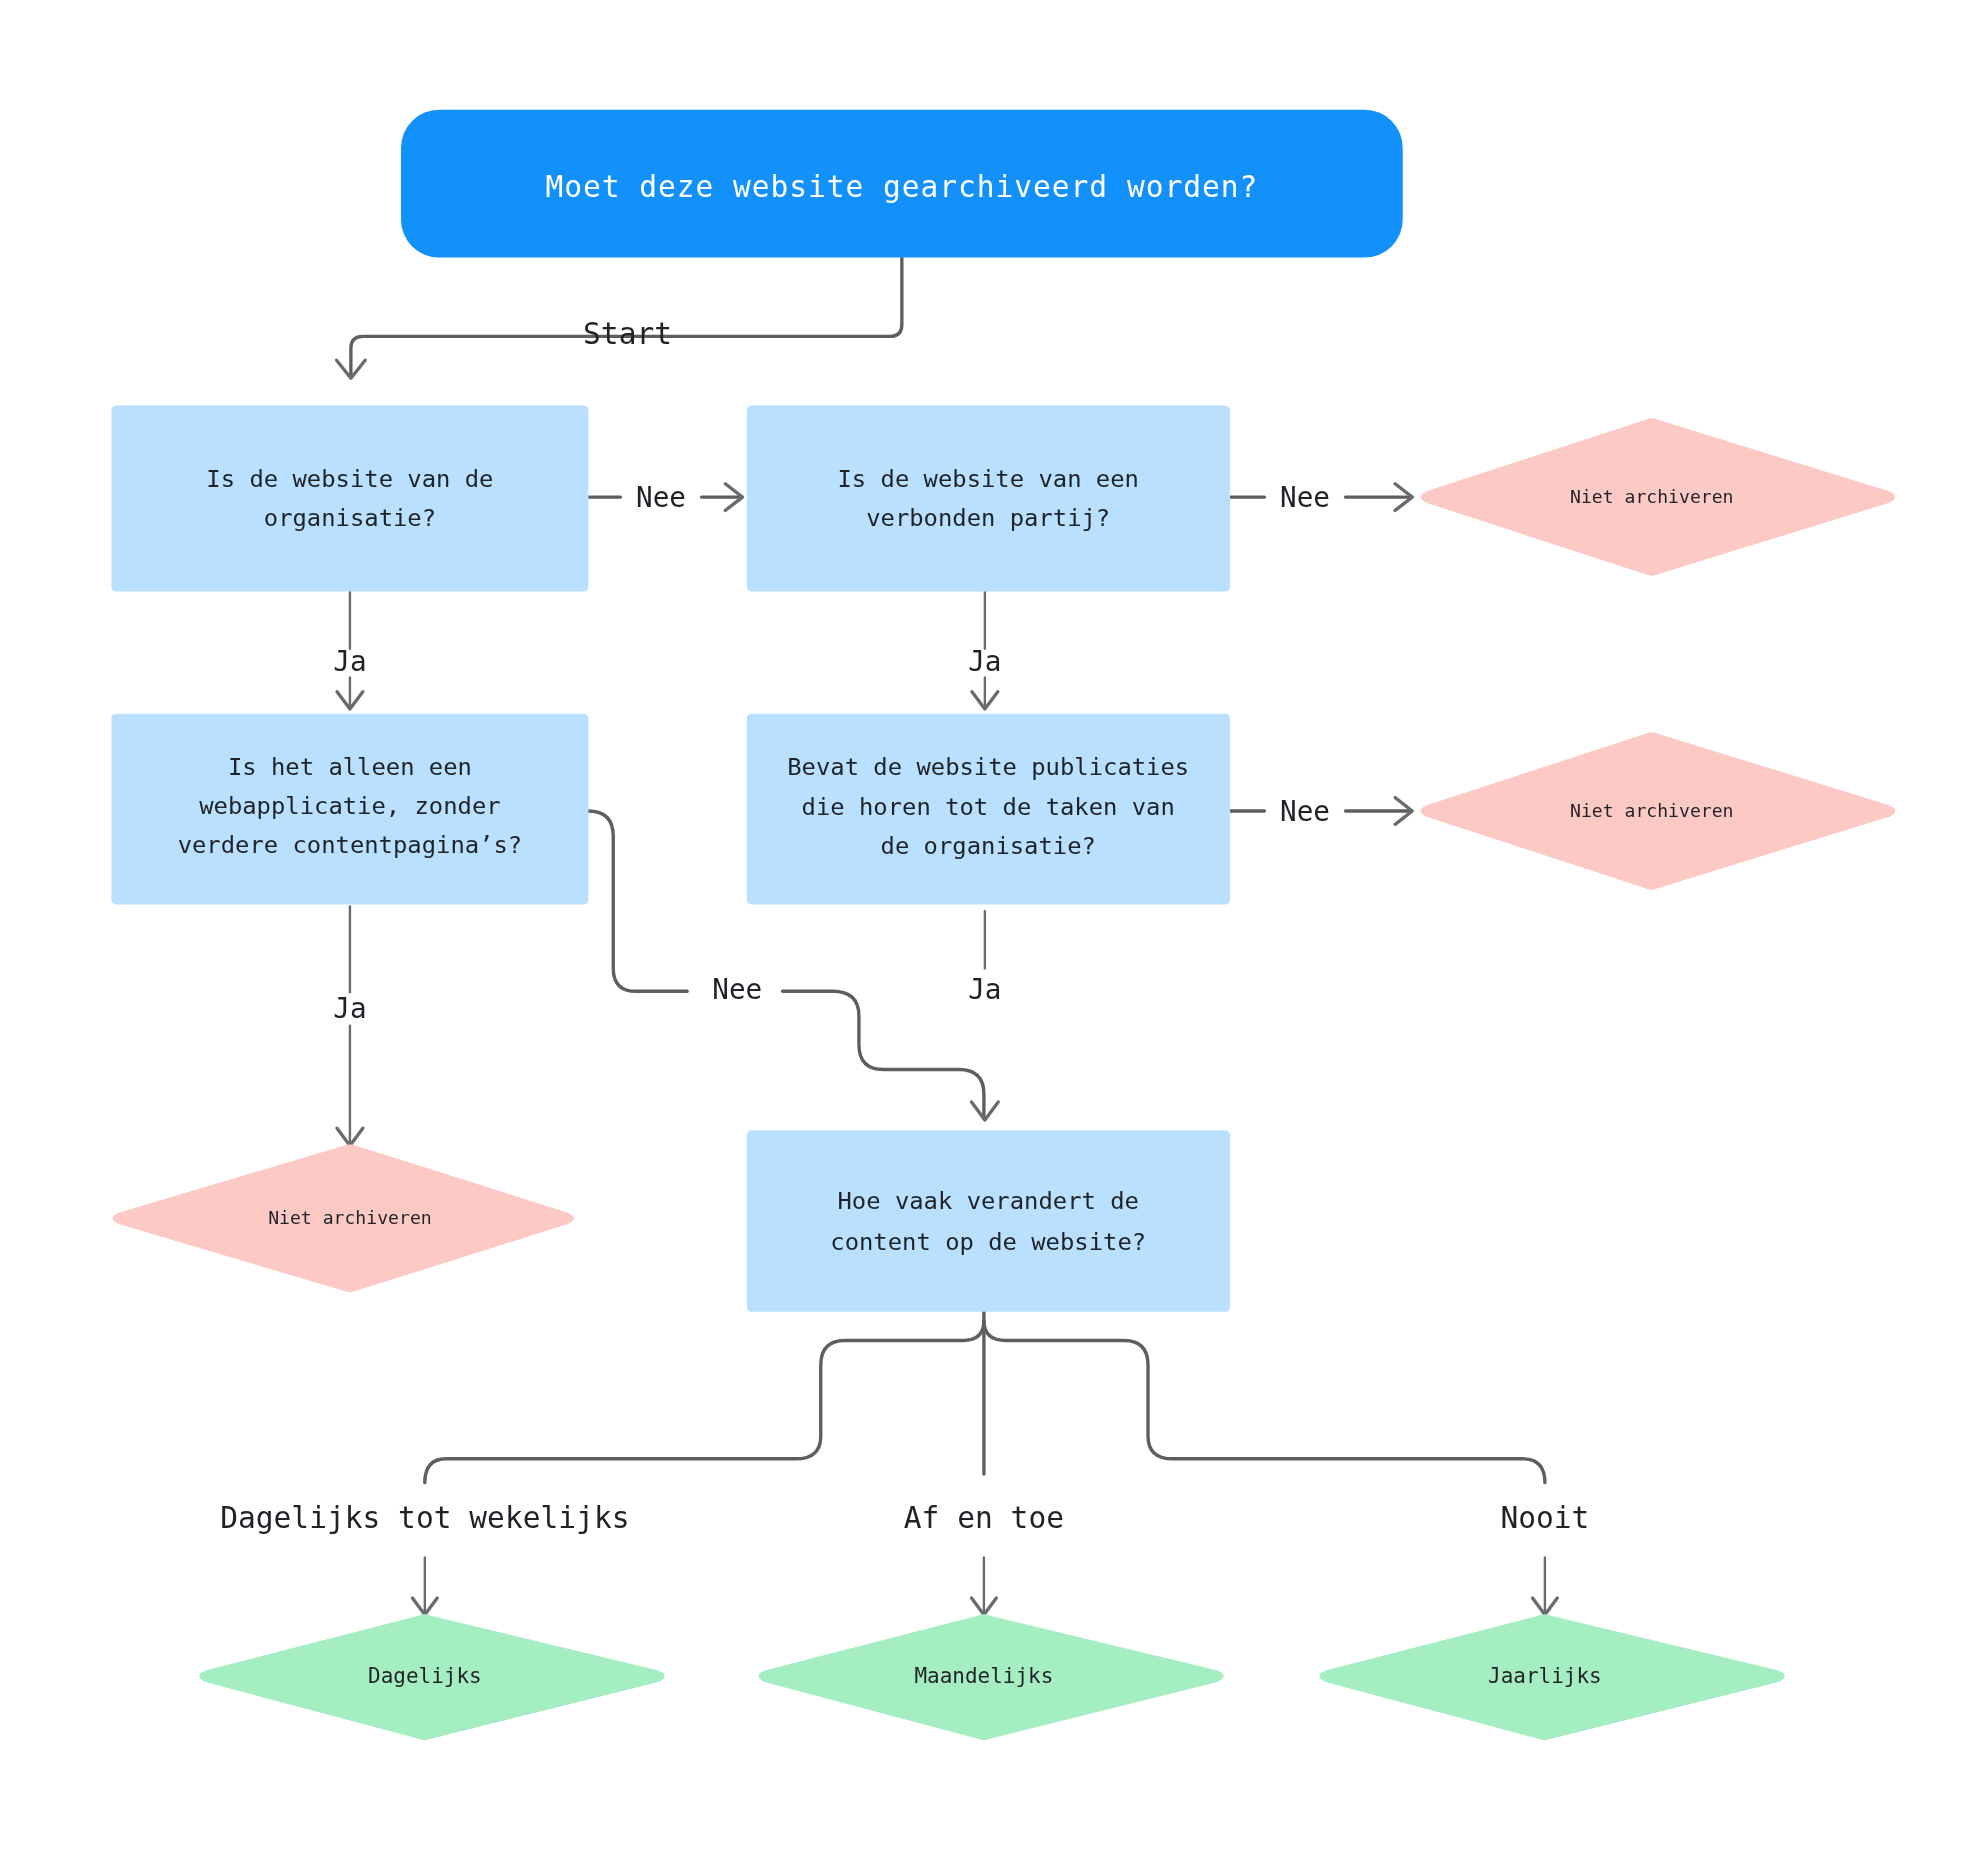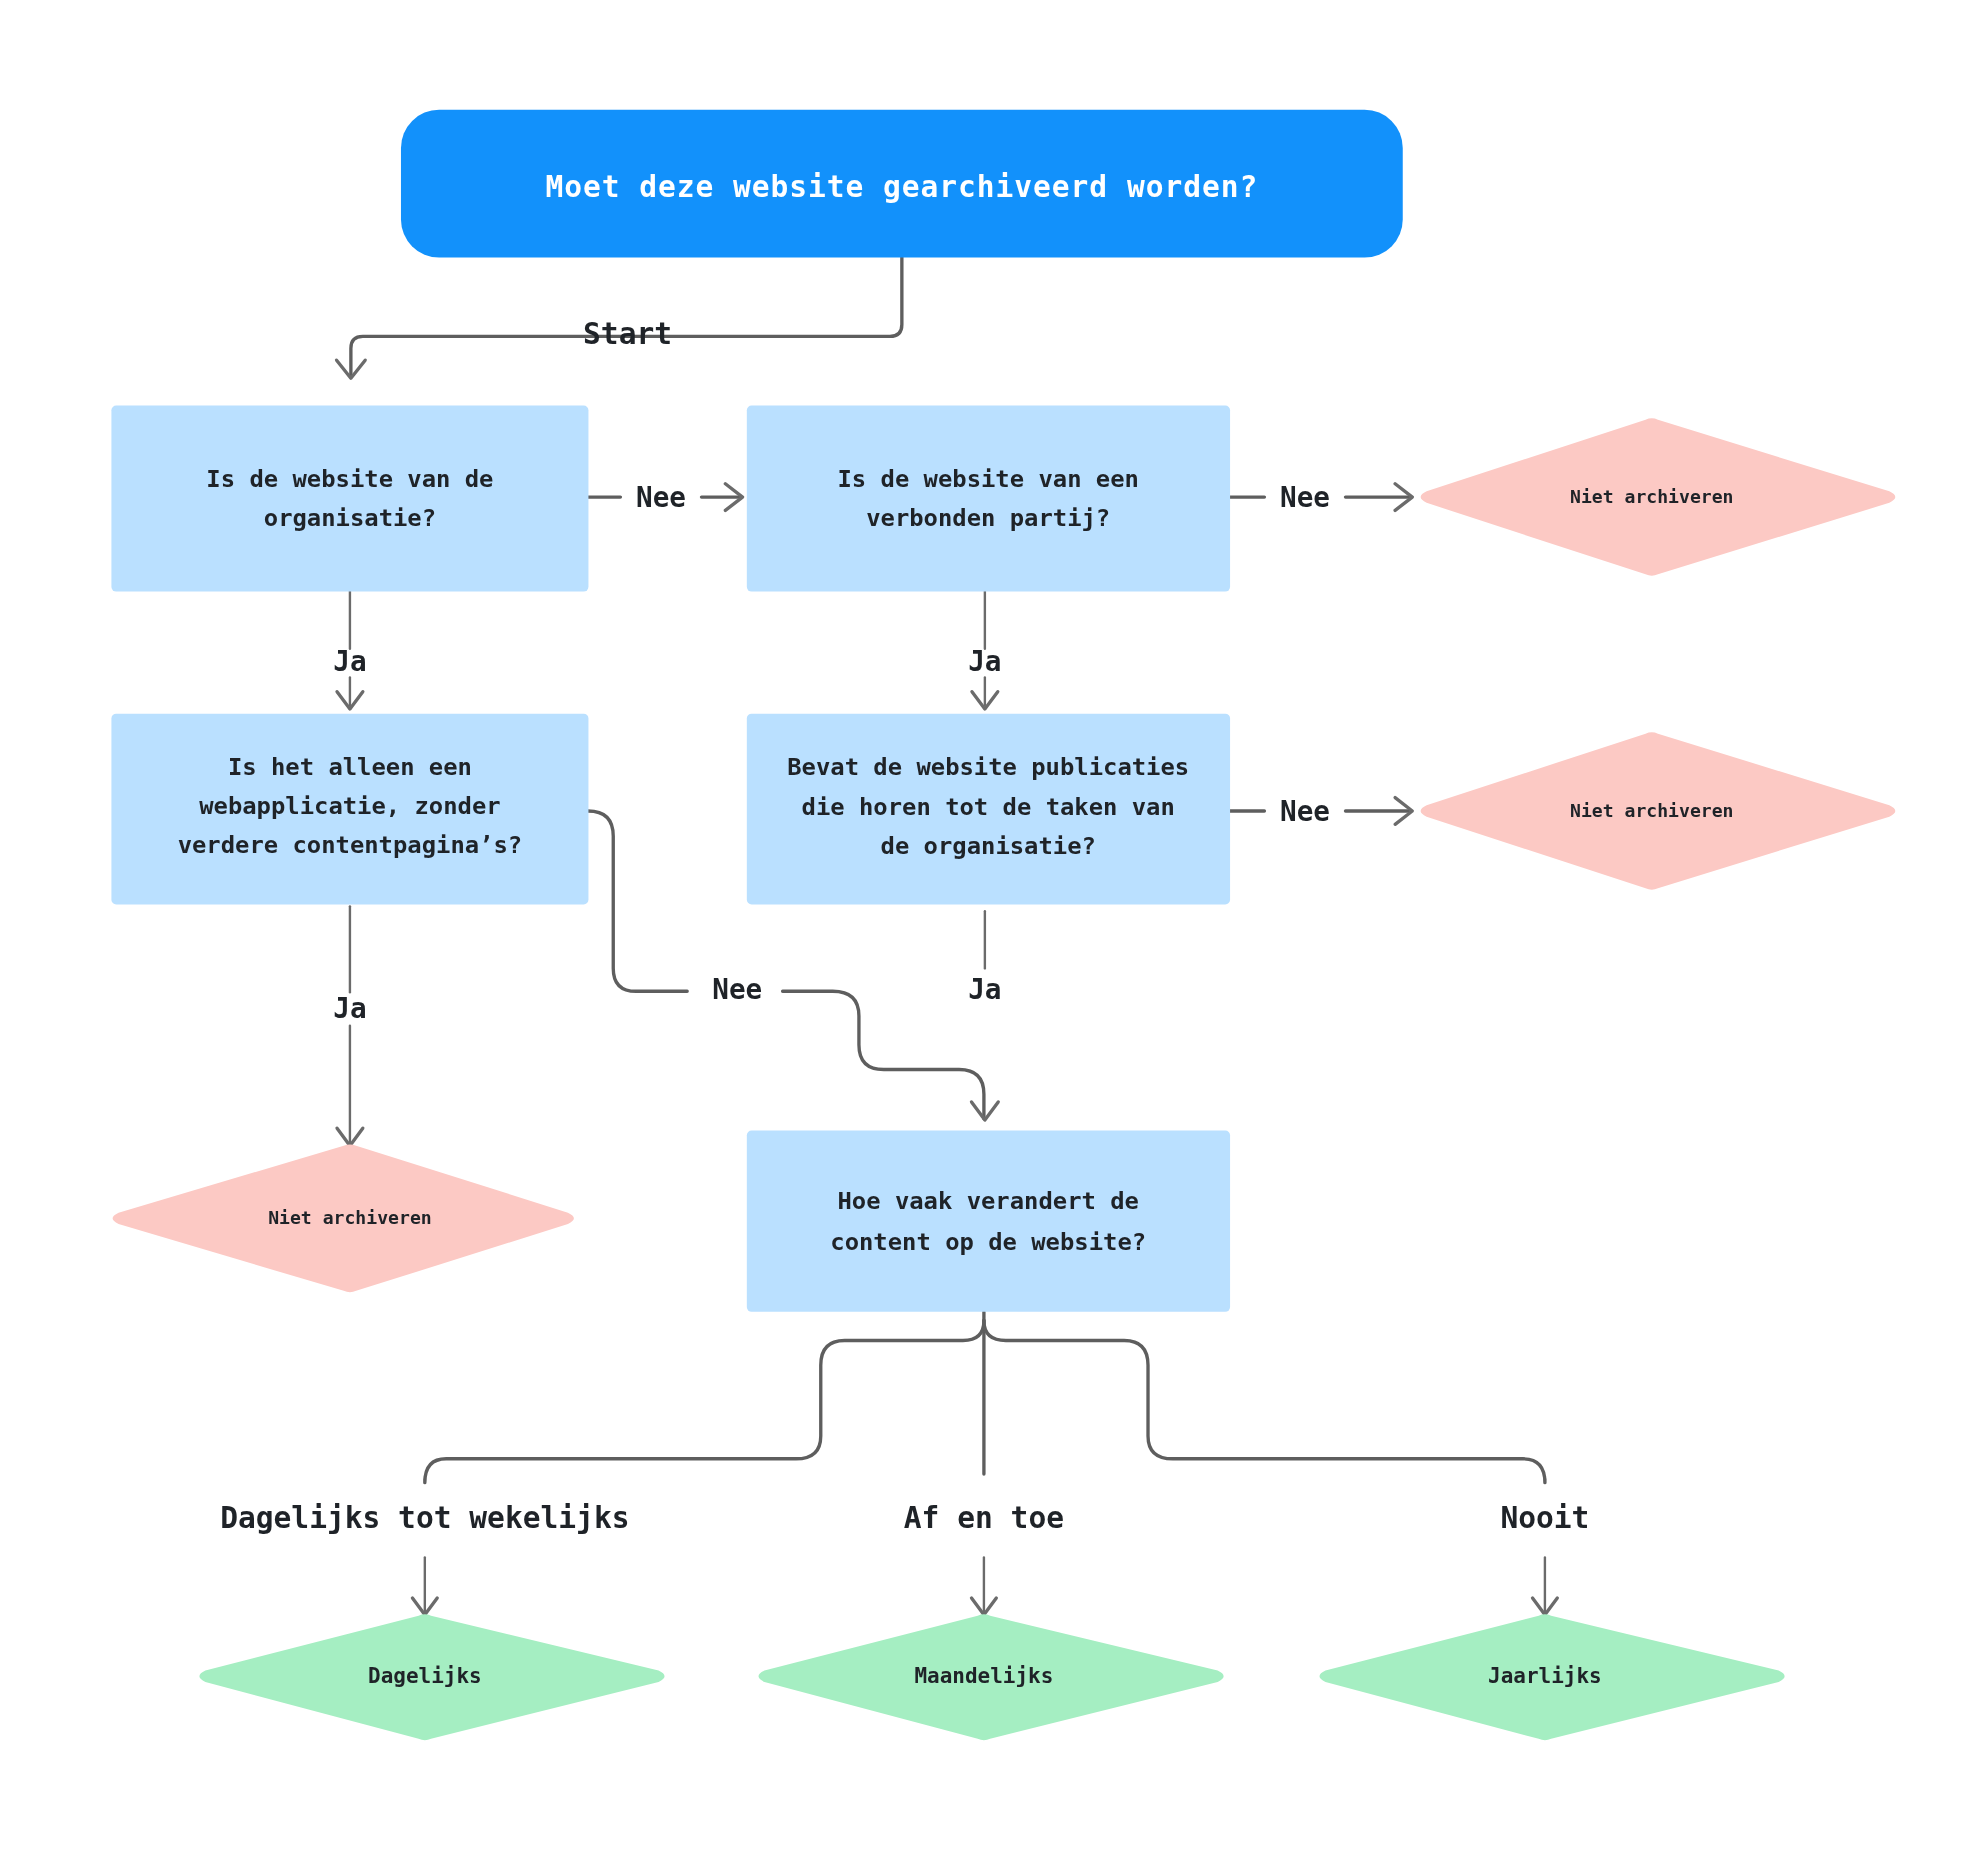--- a/index.html
+++ b/index.html
@@ -11,21 +11,20 @@
     width: 1985px;
     height: 1849px;
     font-family: "DejaVu Sans Mono", "Liberation Mono", monospace;
     overflow: hidden;
   }
   #flowchart-root {
     position: relative;
     width: 1985px;
     height: 1849px;
     background: #ffffff;
-    font-weight: bold;
   }
   svg#flow-svg {
     position: absolute;
     top: 0;
     left: 0;
     width: 1985px;
     height: 1849px;
     display: block;
   }
   .node-text {

